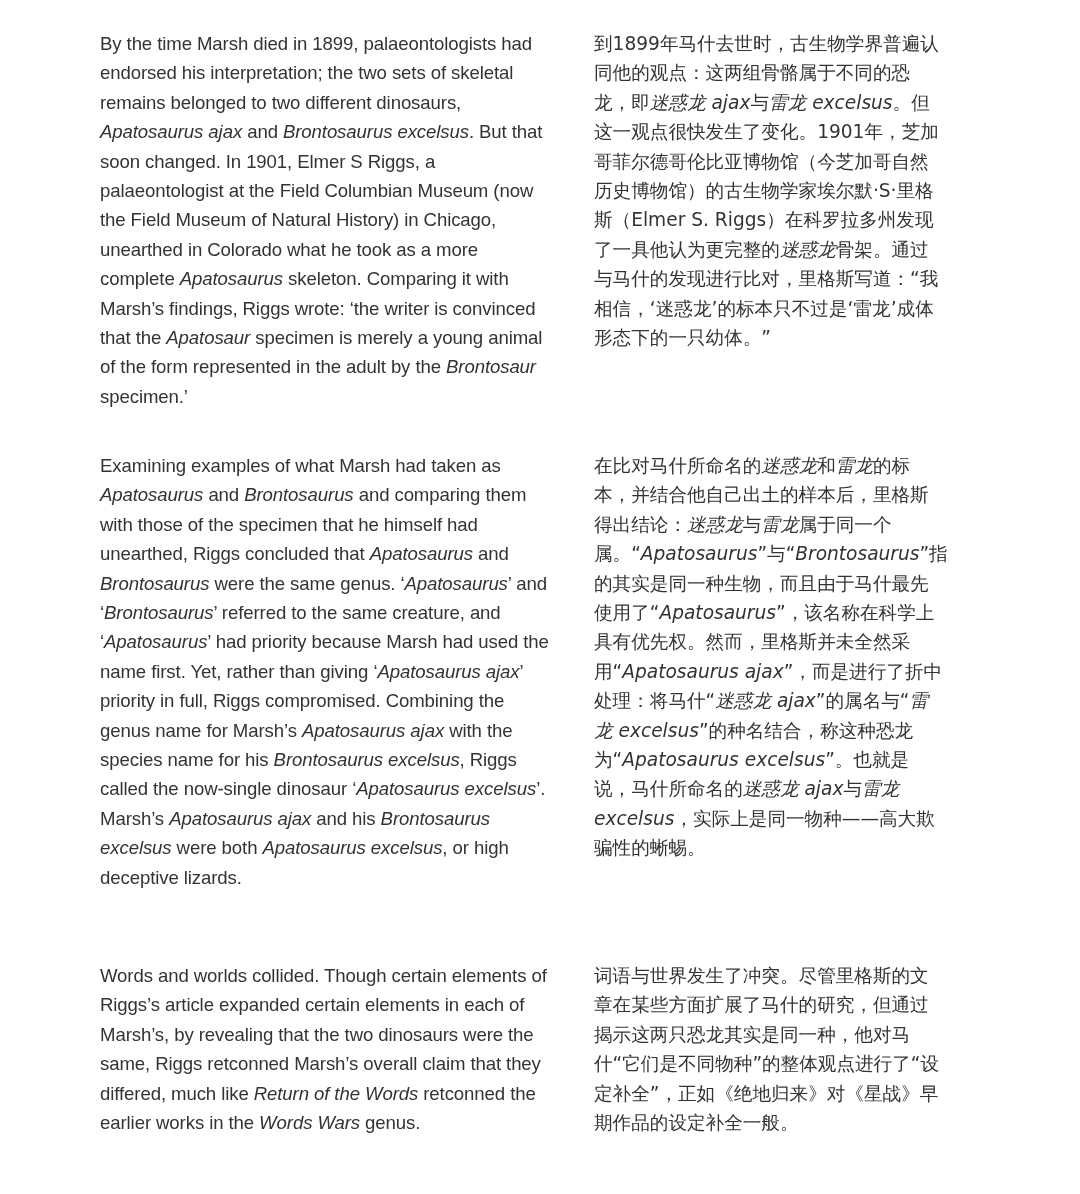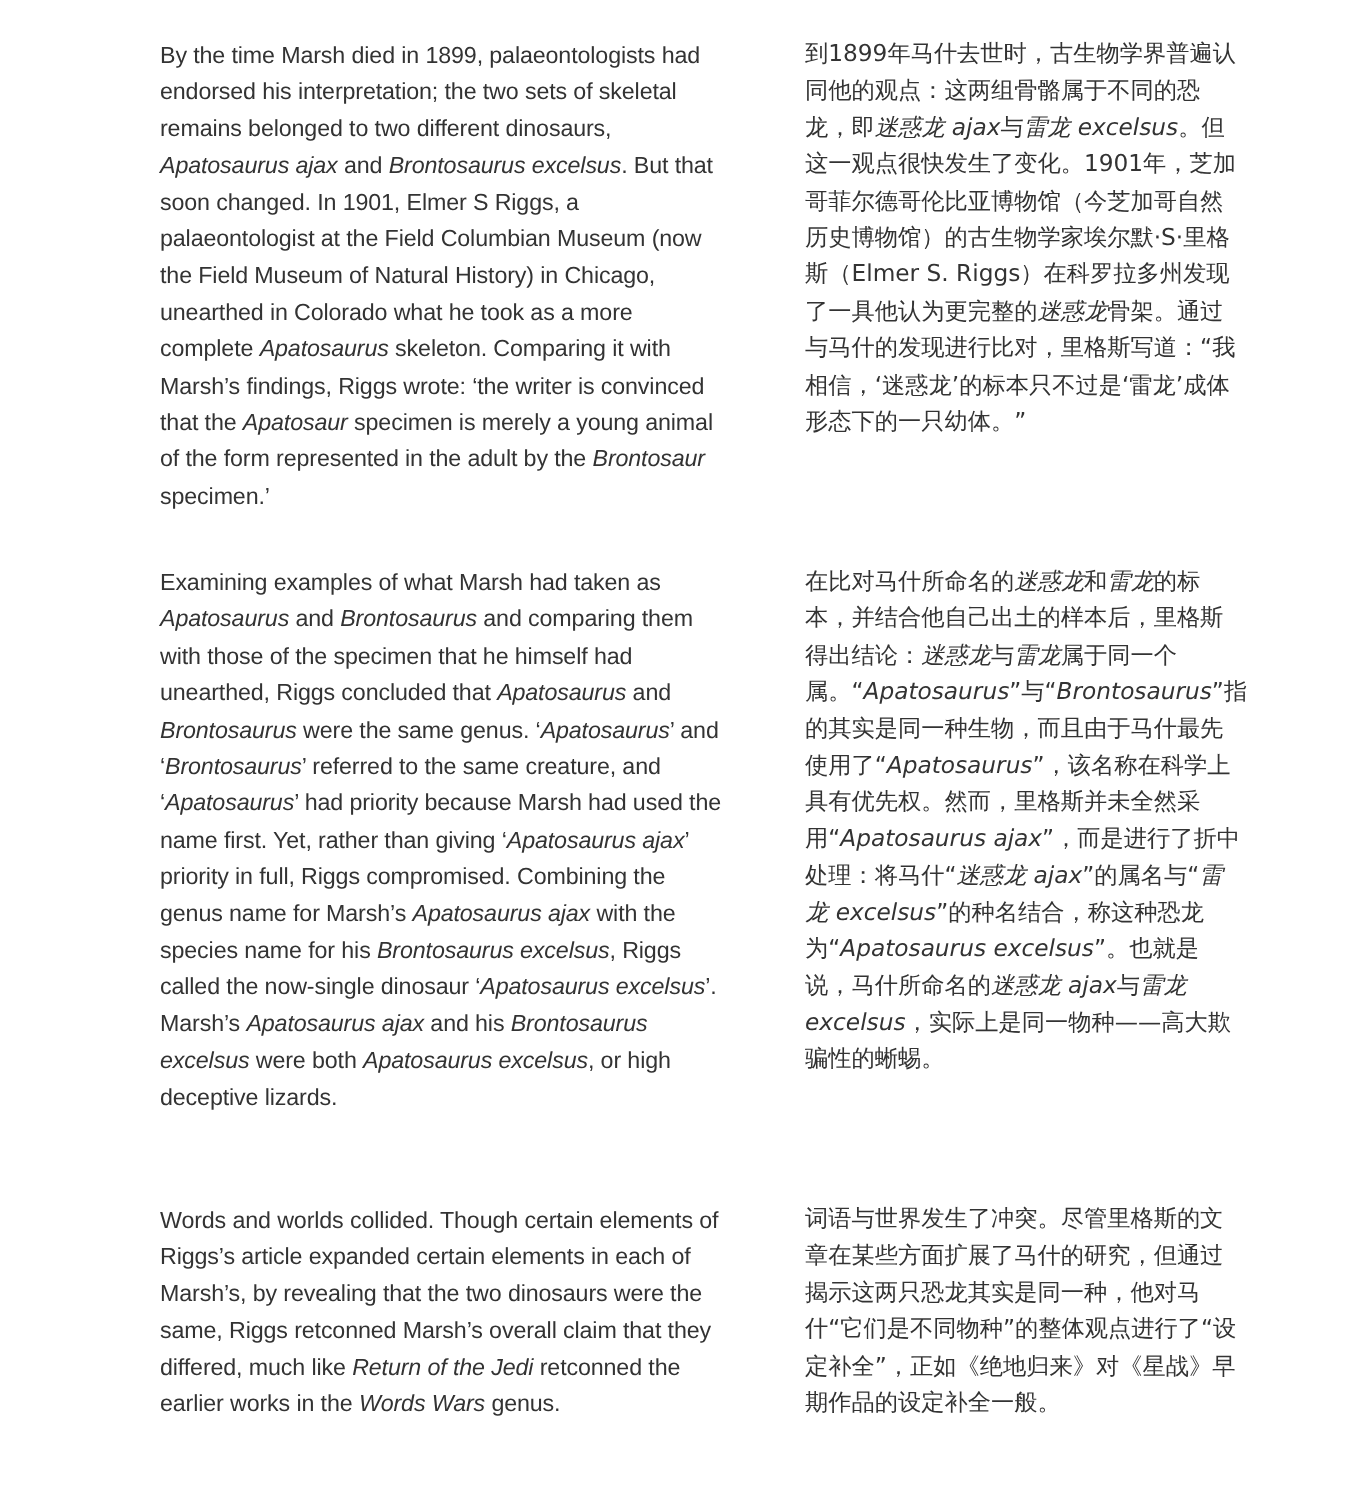--- a/index.html
+++ b/index.html
@@ -3,25 +3,25 @@
 <meta charset="utf-8">
 <style>
   html, body { margin: 0; padding: 0; background: #ffffff; }
   body {
     width: 1080px; height: 1194px; overflow: hidden; position: relative;
     font-family: "Liberation Sans", "DejaVu Sans", sans-serif;
     color: #333333;
   }
   .row { position: absolute; left: 0; width: 1080px; }
   .col-en {
-    position: absolute; left: 128px; width: 452px;
+    position: absolute; left: 100px; width: 452px;
     font-size: 18.6px; line-height: 29.4px; letter-spacing: -0.1px;
   }
   .col-zh {
-    position: absolute; left: 644px; width: 350px;
+    position: absolute; left: 594px; width: 350px;
     font-size: 18.6px; line-height: 29.4px;
     font-family: "DejaVu Sans", sans-serif;
   }
   .col-en p, .col-zh p { margin: 0; }
   em { font-style: italic; }
 </style>
 </head>
 <body>
 
 <div class="row" style="top:29px;">
@@ -37,18 +37,18 @@
   <div class="col-en">
       <p><span>Examining examples of what Marsh had taken as </span><em>Apatosaurus</em><span> and </span><em>Brontosaurus</em><span> and comparing them with those of the specimen that he himself had unearthed, Riggs concluded that </span><em>Apatosaurus</em><span> and </span><em>Brontosaurus</em><span> were the same genus. ‘</span><em>Apatosaurus</em><span>’ and ‘</span><em>Brontosaurus</em><span>’ referred to the same creature, and ‘</span><em>Apatosaurus</em><span>’ had priority because Marsh had used the name first. Yet, rather than giving ‘</span><em>Apatosaurus ajax</em><span>’ priority in full, Riggs compromised. Combining the genus name for Marsh’s </span><em>Apatosaurus ajax</em><span> with the species name for his </span><em>Brontosaurus excelsus</em><span>, Riggs called the now-single dinosaur ‘</span><em>Apatosaurus excelsus</em><span>’. Marsh’s </span><em>Apatosaurus ajax</em><span> and his </span><em>Brontosaurus excelsus</em><span> were both </span><em>Apatosaurus excelsus</em><span>, or high deceptive lizards.</span></p>
     </div>
   <div class="col-zh">
       <p><span>在比对马什所命名的</span><em>迷惑龙</em><span>和</span><em>雷龙</em><span>的标本，并结合他自己出土的样本后，里格斯得出结论：</span><em>迷惑龙</em><span>与</span><em>雷龙</em><span>属于同一个属。“</span><em>Apatosaurus</em><span>”与“</span><em>Brontosaurus</em><span>”指的其实是同一种生物，而且由于马什最先使用了“</span><em>Apatosaurus</em><span>”，该名称在科学上具有优先权。然而，里格斯并未全然采用“</span><em>Apatosaurus ajax</em><span>”，而是进行了折中处理：将马什“</span><em>迷惑龙 ajax</em><span>”的属名与“</span><em>雷龙 excelsus</em><span>”的种名结合，称这种恐龙为“</span><em>Apatosaurus excelsus</em><span>”。也就是说，马什所命名的</span><em>迷惑龙 ajax</em><span>与</span><em>雷龙 excelsus</em><span>，实际上是同一物种——高大欺骗性的蜥蜴。</span></p>
     </div>
 </div>
 
 <div class="row" style="top:961px;">
   <div class="col-en">
-      <p><span>Words and worlds collided. Though certain elements of Riggs’s article expanded certain elements in each of Marsh’s, by revealing that the two dinosaurs were the same, Riggs retconned Marsh’s overall claim that they differed, much like </span><em>Return of the Jedi</em><span> retconned the earlier works in the </span><em>Words Wars</em><span> genus.</span></p>
+      <p><span>Words and worlds collided. Though certain elements of Riggs’s article expanded certain elements in each of Marsh’s, by revealing that the two dinosaurs were the same, Riggs retconned Marsh’s overall claim that they differed, much like </span><em>Return of the Words</em><span> retconned the earlier works in the </span><em>Words Wars</em><span> genus.</span></p>
     </div>
   <div class="col-zh">
       <p><span>词语与世界发生了冲突。尽管里格斯的文章在某些方面扩展了马什的研究，但通过揭示这两只恐龙其实是同一种，他对马什“它们是不同物种”的整体观点进行了“设定补全”，正如《绝地归来》对《星战》早期作品的设定补全一般。</span></p>
     </div>
 </div>
 
 </body></html>

